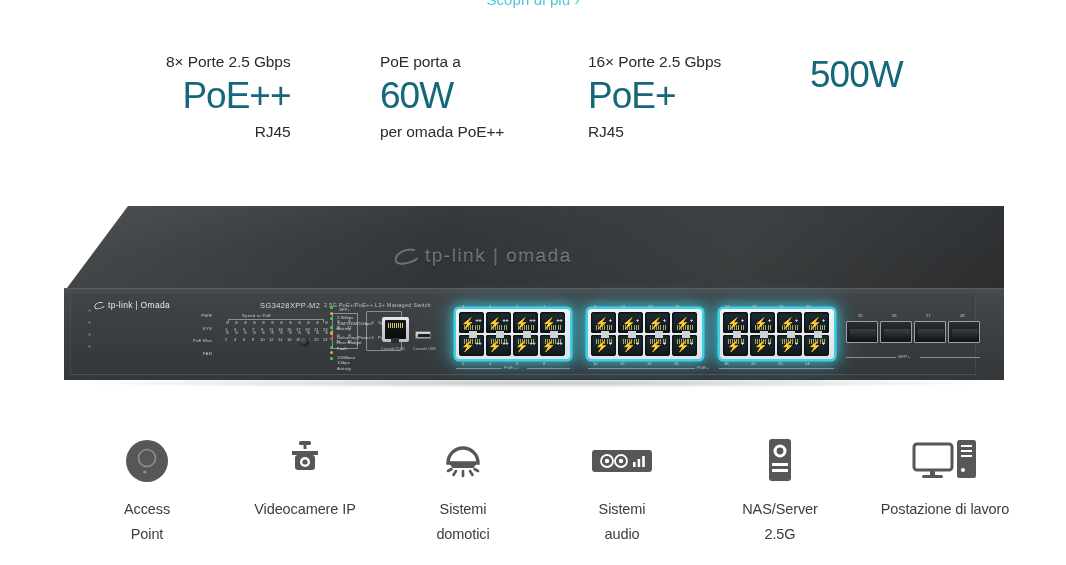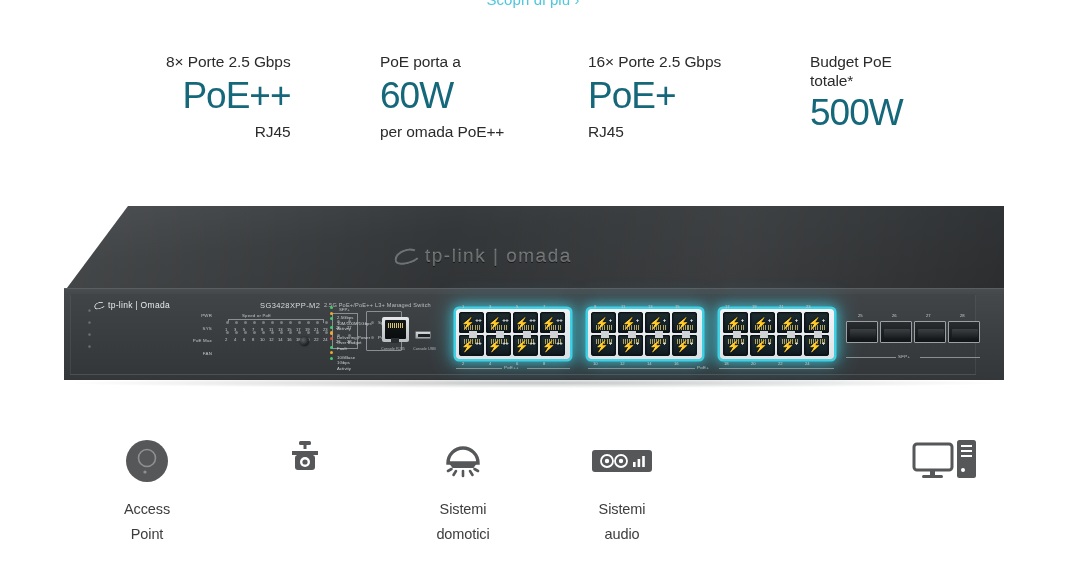--- a/index.html
+++ b/index.html
@@ -305,22 +305,20 @@
       <div class="small">PoE porta a</div>
       <div class="big offset">60W</div>
       <div class="small sub">per omada PoE++</div>
     </div>
     <div class="spec spec-3">
       <div class="small">16× Porte 2.5 Gbps</div>
       <div class="big offset">PoE+</div>
       <div class="small sub">RJ45</div>
     </div>
     <div class="spec spec-4">
-      <div class="small" style="white-space:pre-line">Budget PoE
-totale*</div>
       <div class="big">500W</div>
     </div>
   </div>
 
   <div class="device">
 
     <div class="dev-top"></div>
     <div class="dev-top-sheen"></div>
     <div class="top-logo">
       <span class="tpmark"></span><span>tp-link | omada</span>
@@ -674,20 +672,21 @@
       <div class="ic">
         <svg width="46" height="46" viewBox="0 0 46 46">
           <rect x="17" y="3" width="12" height="4" rx="1.5" fill="#555759"></rect>
           <rect x="21.5" y="6" width="3" height="5" fill="#555759"></rect>
           <path d="M10 13 h26 v4 h-5 v12 h-16 v-12 h-5 z" fill="#555759"></path>
           <rect x="13" y="17" width="20" height="15" rx="3" fill="#555759"></rect>
           <circle cx="23" cy="24" r="5" fill="#ffffff"></circle>
           <circle cx="23" cy="24" r="2.6" fill="#555759"></circle>
         </svg>
       </div>
+      <div class="lbl">Videocamere IP</div>
     </div>
 
     <div class="app a3">
       <div class="ic">
         <svg width="48" height="46" viewBox="0 0 48 46">
           <path d="M9 25 A15 15 0 0 1 39 25 z" fill="none" stroke="#555759" stroke-width="3.4"></path>
           <path d="M10 25 h28 l-3.5 5 h-21 z" fill="#555759"></path>
           <g stroke="#555759" stroke-width="2.6" stroke-linecap="round">
             <line x1="24" y1="33" x2="24" y2="38"></line>
             <line x1="17" y1="33" x2="14.5" y2="37"></line>
@@ -711,32 +710,46 @@
           <circle cx="31" cy="15" r="2.2" fill="#ffffff"></circle>
           <rect x="43" y="16" width="2.6" height="5" fill="#ffffff"></rect>
           <rect x="47.6" y="13" width="2.6" height="8" fill="#ffffff"></rect>
           <rect x="52.2" y="10" width="2.6" height="11" fill="#ffffff"></rect>
         </svg>
       </div>
       <div class="lbl">Sistemi
 audio</div>
     </div>
 
+    <div class="app a5">
+      <div class="ic">
+        <svg width="40" height="48" viewBox="0 0 40 48">
+          <rect x="9" y="2" width="22" height="42" rx="3" fill="#555759"></rect>
+          <circle cx="20" cy="14" r="6.5" fill="#ffffff"></circle>
+          <circle cx="20" cy="14" r="3.4" fill="#555759"></circle>
+          <rect x="12" y="26" width="16" height="3" fill="#ffffff"></rect>
+          <rect x="12" y="32" width="16" height="3" fill="#ffffff"></rect>
+        </svg>
+      </div>
+      <div class="lbl">NAS/Server
+2.5G</div>
+    </div>
 
     <div class="app a6">
       <div class="ic">
         <svg width="66" height="46" viewBox="0 0 66 46">
           <rect x="2" y="6" width="38" height="26" rx="3" fill="none" stroke="#555759" stroke-width="3"></rect>
           <rect x="18" y="32" width="5" height="6" fill="#555759"></rect>
           <rect x="10" y="37" width="21" height="3" rx="1.5" fill="#555759"></rect>
           <rect x="45" y="2" width="19" height="38" rx="2.5" fill="#555759"></rect>
           <g fill="#ffffff">
             <rect x="49" y="7" width="11" height="2"></rect>
             <rect x="49" y="12" width="11" height="2"></rect>
             <rect x="49" y="17" width="11" height="2"></rect>
           </g>
           <circle cx="51" cy="32" r="2" fill="#ffffff"></circle>
         </svg>
       </div>
+      <div class="lbl">Postazione di lavoro</div>
     </div>
 
   </div>
 </div>
 
 </body></html>

